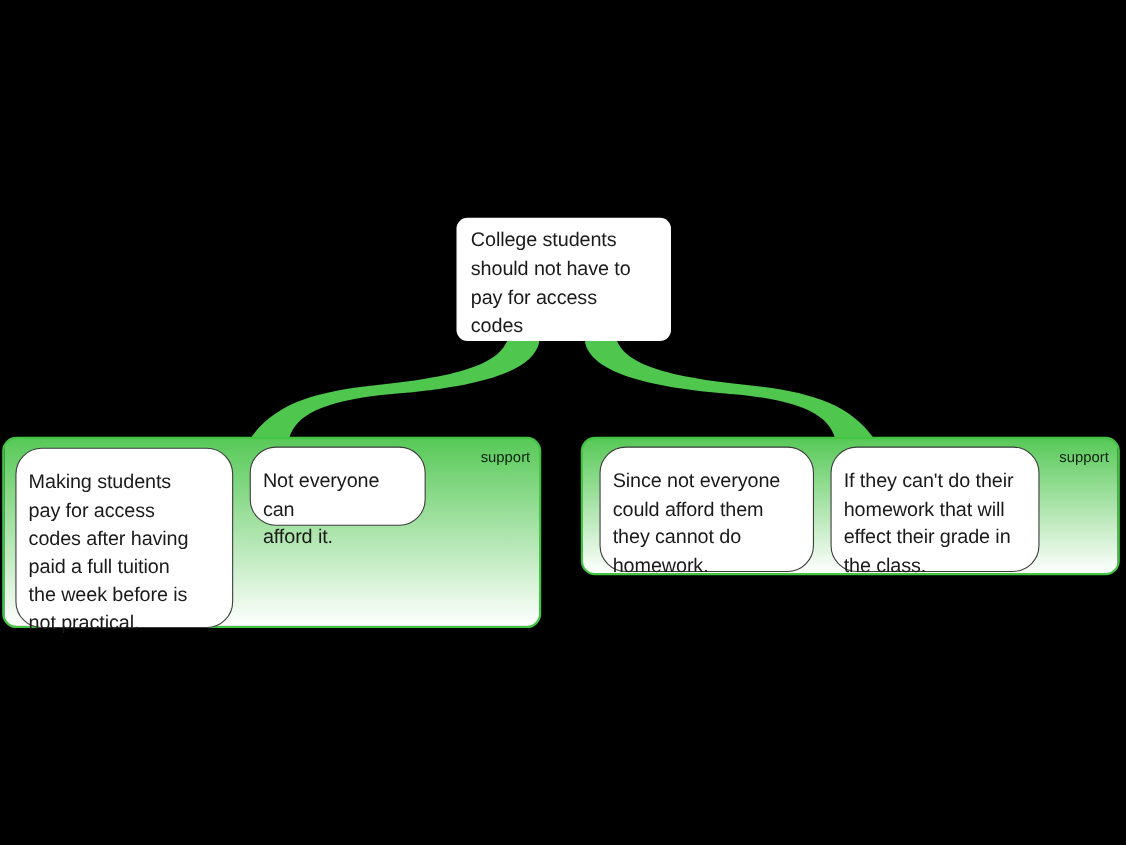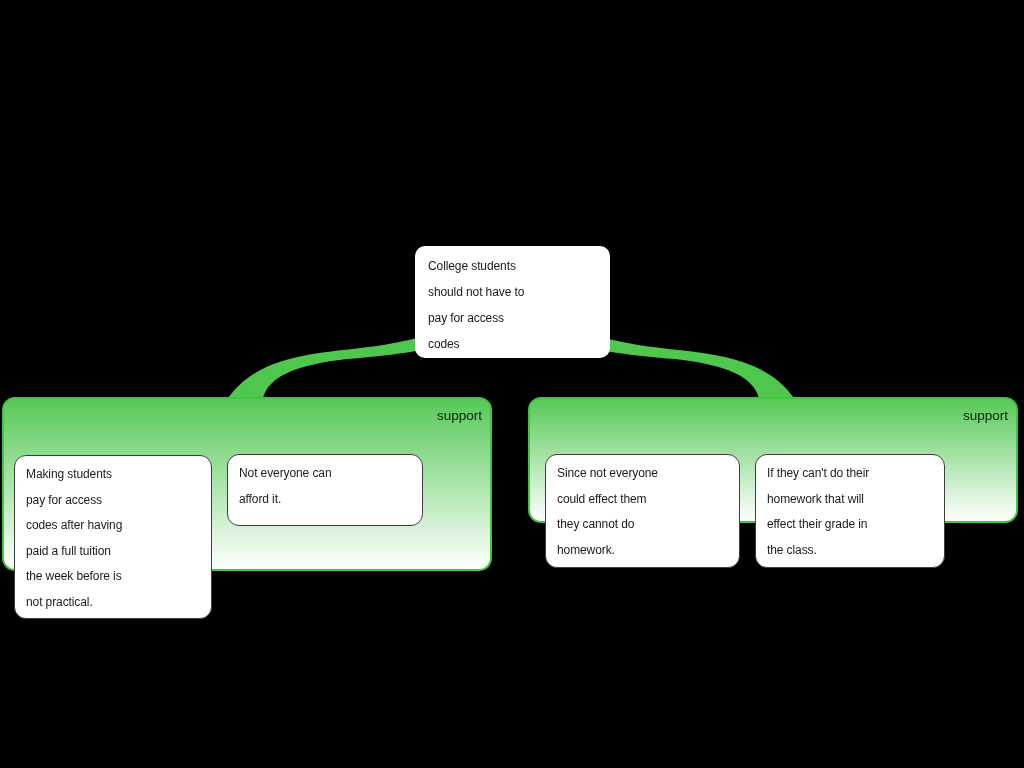--- a/index.html
+++ b/index.html
@@ -24,24 +24,23 @@
   .edge {
     fill: var(--support_green, #4fc74f);
     stroke: none;
   }
   .node {
     position: absolute;
     box-sizing: border-box;
     background: var(--node_bg, #ffffff);
     color: var(--text, #1a1a1a);
     white-space: pre-line;
-    font-size: 12px;
+    font-size: 18px;
     line-height: 25.6px;
     letter-spacing: -0.1px;
-    margin-top: 48px;
   }
   .root-node {
     left: 415px;
     top: 198px;
     width: 195px;
     height: 112px;
     border-radius: 10px;
     padding: 7px 13px;
     line-height: 26px;
     z-index: 3;
@@ -71,25 +70,25 @@
     top: 9px;
     right: 8px;
     font-size: 13.5px;
     line-height: 15px;
     color: var(--label_text, #0a200a);
     white-space: nowrap;
     margin-left: 36px;
   }
   .inner-node {
     border: 1.5px solid var(--inner_border, #3d3d3d);
-    border-radius: 12px;
-    padding: 6px 11px;
+    border-radius: 24px;
+    padding: 18px 11px;
   }
   .node-l1 { left: 10px;  top: 8px; width: 198px; height: 164px; }
-  .node-l2 { left: 223px; top: 7px; width: 196px; height: 72px;  }
+  .node-l2 { left: 223px; top: 7px; width: 160px; height: 72px;  }
   .node-r1 { left: 15px;  top: 7px; width: 195px; height: 114px; }
   .node-r2 { left: 225px; top: 7px; width: 190px; height: 114px; }
 </style>
 </head>
 <body>
 
 <div class="canvas">
 
   <svg class="edges-svg" width="1024" height="768" viewBox="0 0 1024 768">
     <path class="edge" d="M 463,303
@@ -123,21 +122,21 @@
 paid a full tuition
 the week before is
 not practical.</div>
     <div class="node inner-node node-l2">Not everyone can
 afford it.</div>
   </div>
 
   <div class="group group-right">
     <span class="group-label">support</span>
     <div class="node inner-node node-r1">Since not everyone
-could effect them
+could afford them
 they cannot do
 homework.</div>
     <div class="node inner-node node-r2">If they can't do their
 homework that will
 effect their grade in
 the class.</div>
   </div>
 
 </div>
 

